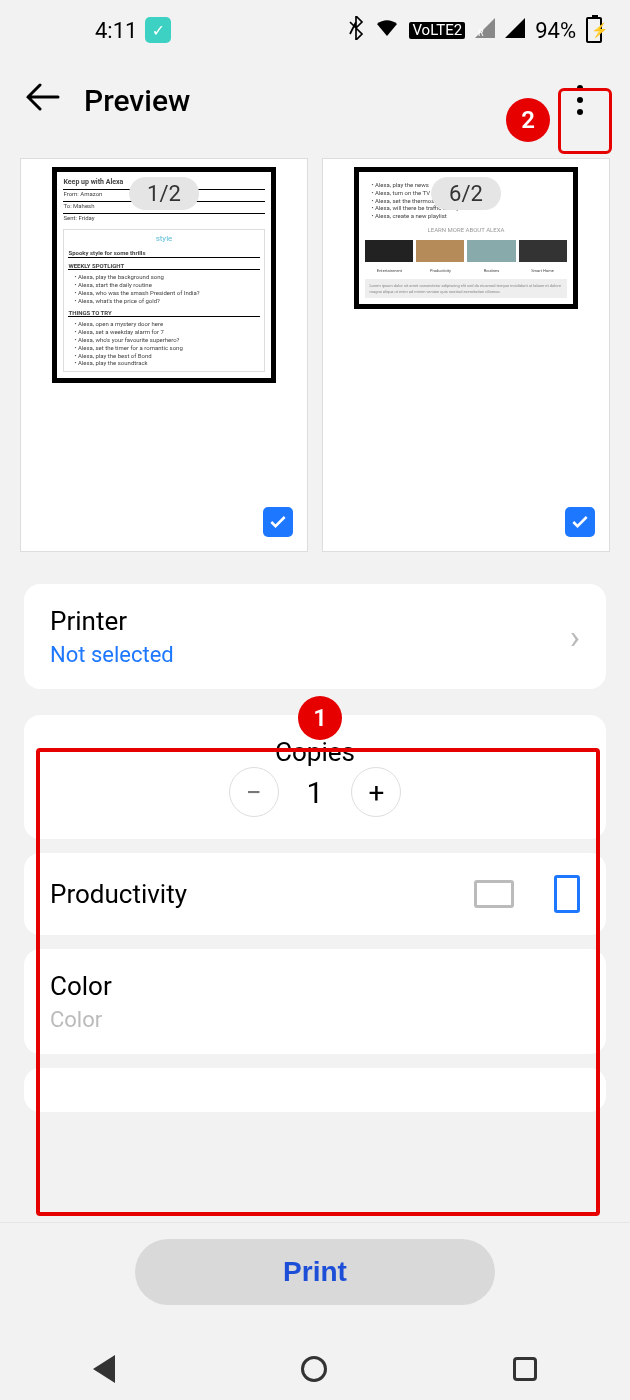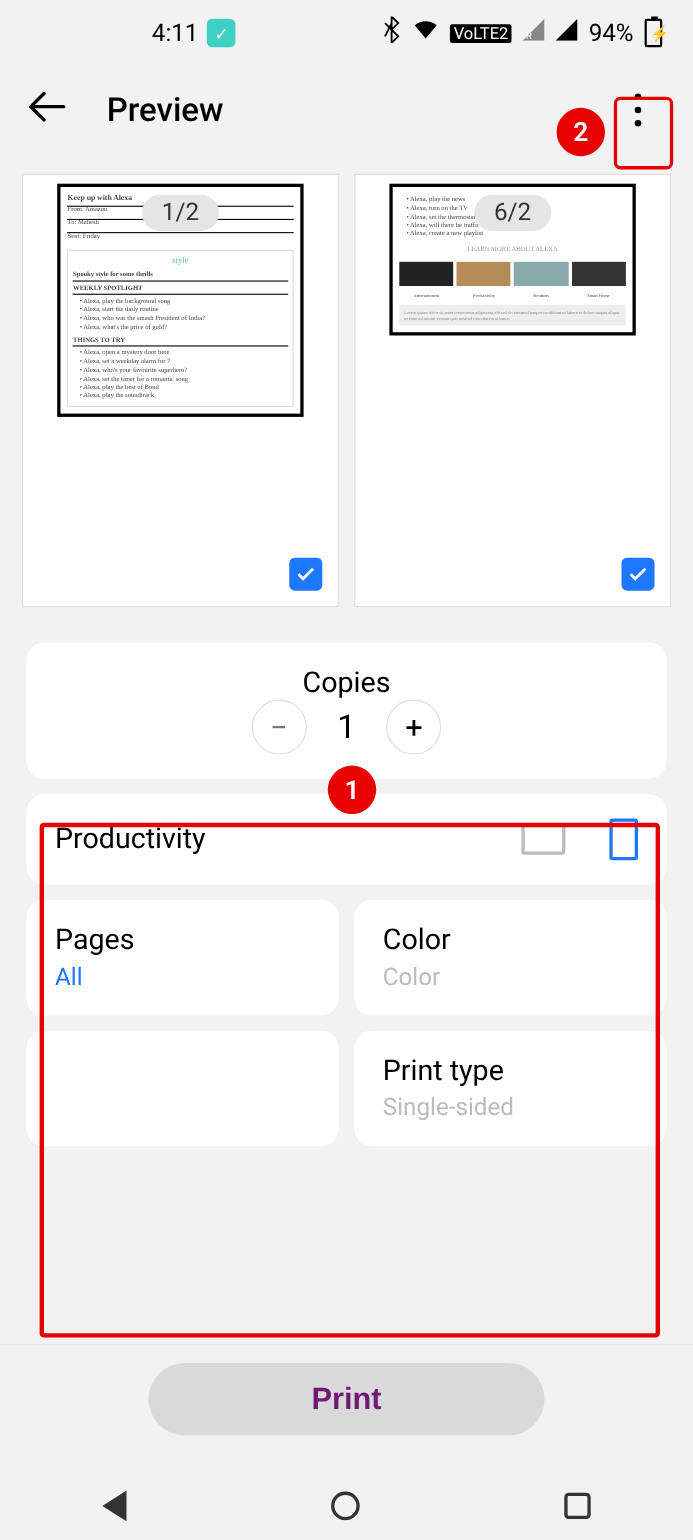--- a/index.html
+++ b/index.html
@@ -14,21 +14,21 @@
   
   .status-bar {
     height: 60px;
     display: flex;
     align-items: center;
     justify-content: space-between;
     padding: 0 28px;
     font-size: 22px;
     color: #000;
   }
-  .status-left { display:flex; align-items:center; gap:8px; margin-left:110px;}
+  .status-left { display:flex; align-items:center; gap:8px; margin-left:67px;}
   .app-icon {
     width: 26px; height:26px; background:#3cd1c2; border-radius:5px;
     display:flex; align-items:center; justify-content:center; color:#fff; font-size:16px;
   }
   .status-right { display:flex; align-items:center; gap:10px; }
   .sig-icon { display:inline-block; }
   .lte-badge {
     font-size:15px; background:#000; color:#fff; padding:1px 3px; border-radius:2px;
     line-height:1;
   }
@@ -38,21 +38,21 @@
   .batt::before{content:"";position:absolute;top:-4px;left:4px;width:6px;height:3px;background:#000;}
   .batt-bolt{position:absolute;left:3px;top:3px;font-size:14px;}
   
   .header {
     height: 80px;
     display:flex; align-items:center; justify-content:space-between;
     padding: 0 26px;
   }
   .header-left{display:flex;align-items:center;gap:24px;}
   .back-arrow{font-size:32px;}
-  .header-title{font-size:30px;font-weight:500;margin-left:13px;}
+  .header-title{font-size:30px;font-weight:500;}
   .more-btn{
     width:48px;height:56px;display:flex;flex-direction:column;align-items:center;justify-content:center;gap:6px;
   }
   .more-btn span{width:6px;height:6px;background:#000;border-radius:50%;}
   .anno-box-2{
     position:absolute; top:88px; right:18px; width:54px; height:66px;
     border:3px solid #e60000; border-radius:6px; pointer-events:none;
   }
   .anno-badge{
     position:absolute; width:44px;height:44px;border-radius:50%;
@@ -68,22 +68,22 @@
   }
   .thumb{
     flex:1; height:394px; border:1px solid #ddd; background:#fff; position:relative;
     display:flex; flex-direction:column; align-items:center; padding-top:8px;
   }
   .page-badge{
     position:absolute; top:18px; left:50%; transform:translateX(-50%);
     background:#e5e5e5; border-radius:18px; padding:4px 18px; font-size:22px; color:#333;
   }
   .page-inner{
-    width:78%; background:#fff; border:3px solid #000000; font-size:6px; color:#444;
-    padding:6px; line-height:1.3;font-family:Liberation Serif, serif;
+    width:78%; background:#fff; border:5px solid #000000; font-size:6px; color:#444;
+    padding:6px; line-height:1.3;
   }
   .page-inner h4{font-size:7px;font-weight:700;border-bottom:1px solid #000;padding-bottom:2px;}
   .page-inner .line{border-top:1px solid #000; margin-top:3px;}
   .alexa-box{margin-top:8px;border:1px solid #ddd;padding:4px;}
   .alexa-logo{color:#5bbdd6;text-align:center;font-size:8px;}
   .ul{margin-top:3px;padding-left:6px;}
   .ul div::before{content:"• ";}
   .sec-title{font-weight:700;border-bottom:1px solid #000;margin-top:4px;font-size:6px;}
   .thumb2-grid{display:flex;gap:3px;margin:6px 0;}
   .thumb2-grid div{flex:1;height:22px;background:#ccc;}
@@ -134,21 +134,21 @@
     border:4px solid #e60000; border-radius:4px; pointer-events:none;
   }
   
   .print-bar{
     position:absolute; left:0; right:0; top:1222px;
     display:flex;justify-content:center;
     border-top:1px solid #e5e5e5; padding-top:16px;
   }
   .print-btn{
     width:360px;height:66px;border-radius:36px;background:#d9d9d9;
-    color:#701a75;font-size:28px;font-weight:600;
+    color:#1d4ed8;font-size:28px;font-weight:600;
     display:flex;align-items:center;justify-content:center;border:none;
   }
   
   .navbar{
     position:absolute; bottom:0; left:0; right:0; height:62px;
     display:flex;align-items:center;justify-content:space-around;
   }
   .nav-tri{width:0;height:0;border-top:14px solid transparent;border-bottom:14px solid transparent;border-right:22px solid #333;}
   .nav-circ{width:26px;height:26px;border:3px solid #333;border-radius:50%;}
   .nav-sq{width:24px;height:24px;border:3px solid #333;border-radius:4px;}
@@ -274,55 +274,54 @@
     <div class="page-badge">6/2</div>
     <div class="check">
       <svg viewBox="0 0 24 24">
           <path d="M4 12l5 5L20 6" stroke="#fff" stroke-width="3" fill="none"></path>
         </svg>
     </div>
   </div>
 </div>
 
 <div class="opts">
+  <div class="card printer-card">
+    <div>
+      <div class="card-label">Printer</div>
+      <div class="card-value">Not selected</div>
+    </div>
+    <span class="chev">›</span>
+  </div>
 
   <div class="card copies-card">
     <div class="card-label">Copies</div>
     <div class="stepper">
       <div class="step-btn">−</div>
       <div class="step-val">1</div>
       <div class="step-btn" style="color:#000;">+</div>
     </div>
   </div>
 
   <div class="card orient-card">
     <div class="card-label">Productivity</div>
     <div class="orient-icons">
       <div class="orient-land"></div>
       <div class="orient-port"></div>
     </div>
   </div>
 
   <div class="row-cards" style="margin-bottom:14px;">
     <div class="card">
-      <div class="card-label">Pages</div>
-      <div class="card-value">All</div>
-    </div>
-    <div class="card">
       <div class="card-label">Color</div>
       <div class="card-value muted">Color</div>
     </div>
   </div>
 
   <div class="row-cards">
     <div class="card">
-    </div>
-    <div class="card">
-      <div class="card-label">Print type</div>
-      <div class="card-value muted">Single-sided</div>
     </div>
   </div>
 </div>
 
 <div class="anno-box-1"></div>
 <div class="anno-badge anno-badge-1">1</div>
 
 <div class="print-bar">
   <button class="print-btn">Print</button>
 </div>

